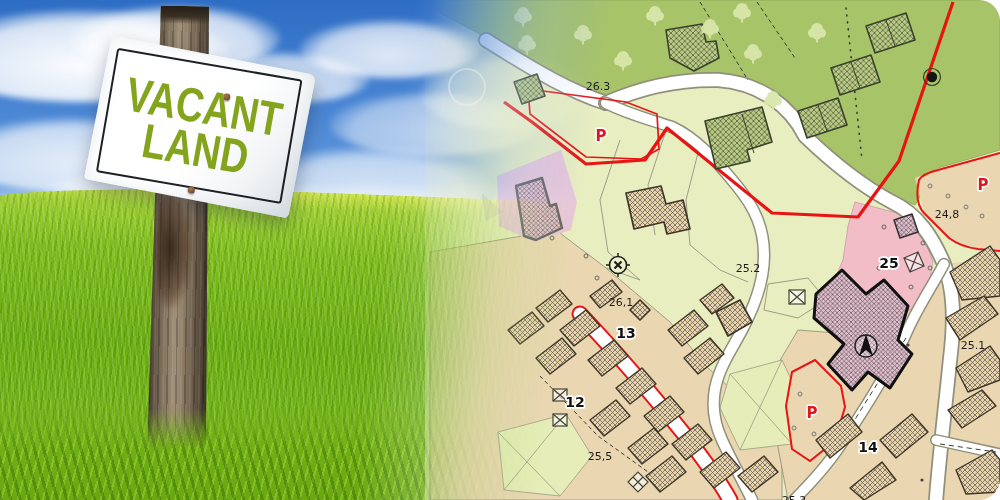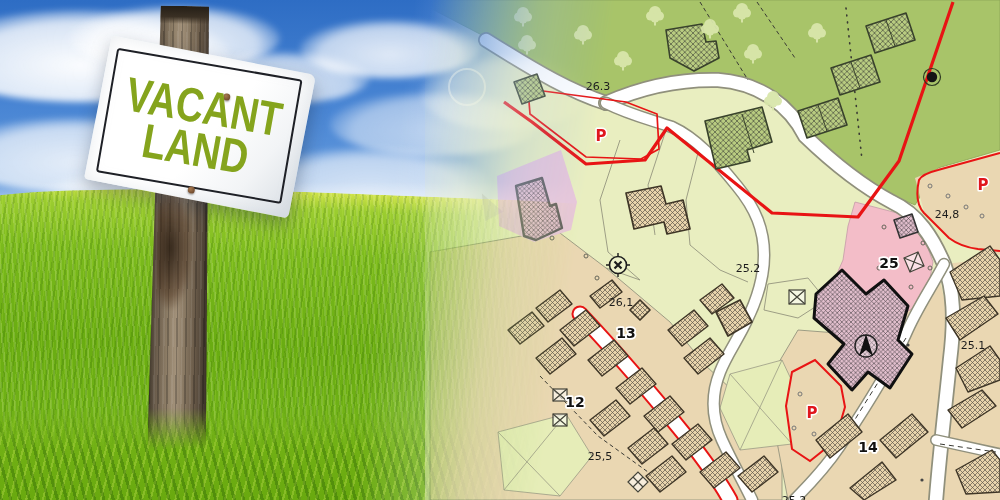--- a/index.html
+++ b/index.html
@@ -66,21 +66,21 @@
     border:2px solid rgba(255,255,255,.38);}
   .ghost-arrow{position:absolute;left:478px;top:192px;width:0;height:0;
     border-left:10px solid transparent;border-right:10px solid transparent;
     border-bottom:26px solid rgba(55,65,75,.3);transform:rotate(-28deg);}
   .blend-haze{position:absolute;left:360px;top:0;width:300px;height:500px;
     background:linear-gradient(97deg,rgba(255,255,255,0) 15%,rgba(255,255,255,.38) 55%,rgba(255,255,255,0) 85%);}
 
   
   .map-layer{position:absolute;inset:0;
     -webkit-mask-image:linear-gradient(99deg,rgba(0,0,0,0) 40%,rgba(0,0,0,.75) 50%,#000 57%);
-    mask-image:linear-gradient(99deg,rgba(0,0,0,0) 40%,rgba(0,0,0,.75) 50%,#000 57%);}
+    mask-image:linear-gradient(99deg,rgba(0,0,0,0) 40%,rgba(0,0,0,.75) 50%,#000 57%);border-radius:21px;}
   .map-layer svg{display:block;}
   text.small{font-size:11px;fill:#1c1c1c;}
   text.blockno{font-size:14px;font-weight:bold;fill:#111;stroke:#fff;stroke-width:3.5px;
     paint-order:stroke;stroke-linejoin:round;}
   text.pmark{font-size:15px;font-weight:bold;fill:#e0161d;stroke:#fff;stroke-width:3px;
     paint-order:stroke;stroke-linejoin:round;}
 </style>
 </head>
 <body>
 

